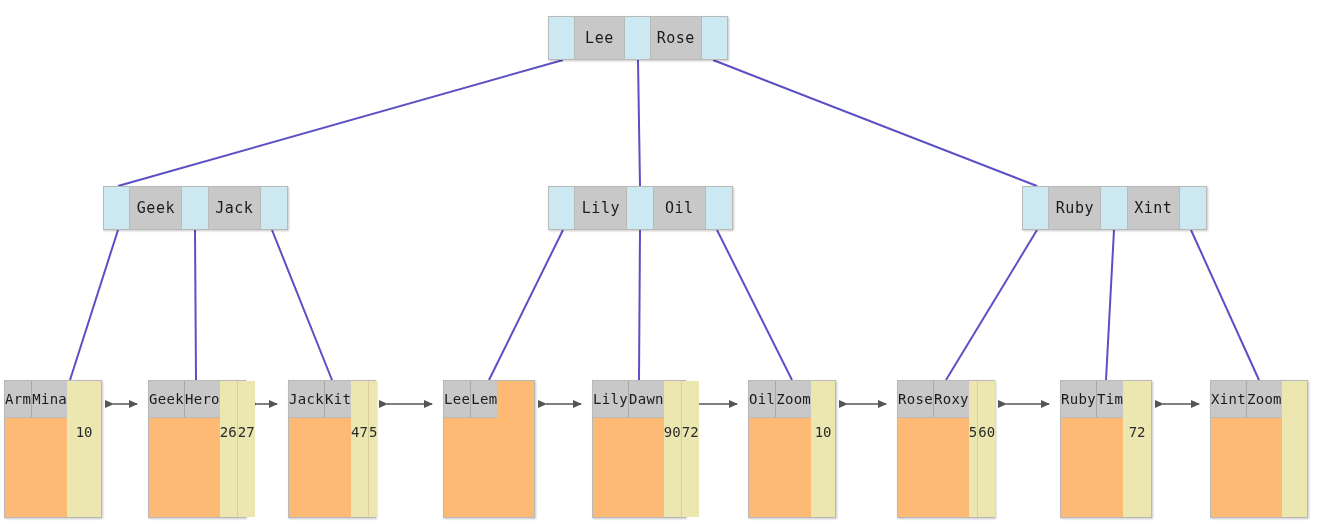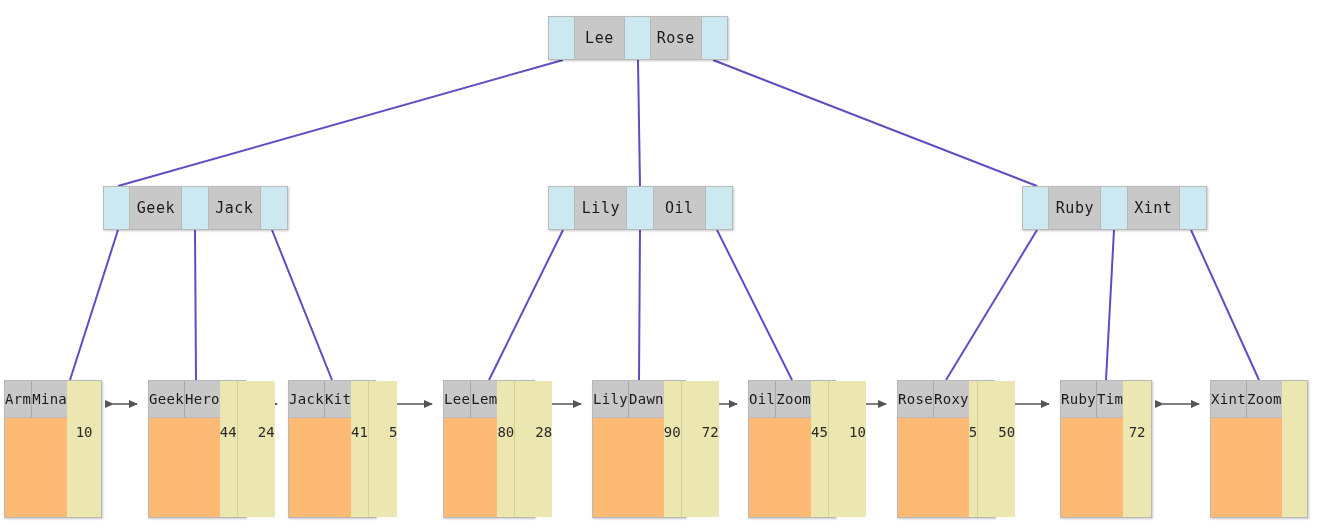--- a/index.html
+++ b/index.html
@@ -75,21 +75,20 @@
     color: #1b1b1b;
     border-right: 1px solid #a9a9a9;
     box-sizing: border-box;
     letter-spacing: 0.3px;
   }
   .leaf-key:last-child { border-right: none; }
   .leaf-vals {
     display: flex;
     flex: 1 1 auto;
     background: #ece6b0;
-    gap: 20px;
   }
   .leaf-val {
     flex: 1 1 0;
     display: flex;
     align-items: center;
     justify-content: center;
     font-size: 14px;
     color: #2a2a2a;
     border-right: 1px solid #d6cf98;
     box-sizing: border-box;
@@ -174,72 +173,67 @@
         <div class="leaf-vals">
           <div class="leaf-val">10</div>
         </div>
       </div>
       <div class="leaf" style="left: 148px; top: 380px; width: 98px; height: 138px;">
         <div class="leaf-keys">
           <div class="leaf-key">Geek</div>
           <div class="leaf-key">Hero</div>
         </div>
         <div class="leaf-vals">
-          <div class="leaf-val">44</div>
-          <div class="leaf-val">24</div>
+          <div class="leaf-val">26</div>
+          <div class="leaf-val">27</div>
         </div>
       </div>
       <div class="leaf" style="left: 288px; top: 380px; width: 88px; height: 138px;">
         <div class="leaf-keys">
           <div class="leaf-key">Jack</div>
           <div class="leaf-key">Kit</div>
         </div>
         <div class="leaf-vals">
-          <div class="leaf-val">41</div>
+          <div class="leaf-val">47</div>
           <div class="leaf-val">5</div>
         </div>
       </div>
       <div class="leaf" style="left: 443px; top: 380px; width: 92px; height: 138px;">
         <div class="leaf-keys">
           <div class="leaf-key">Lee</div>
           <div class="leaf-key">Lem</div>
         </div>
-        <div class="leaf-vals">
-          <div class="leaf-val">80</div>
-          <div class="leaf-val">28</div>
-        </div>
       </div>
       <div class="leaf" style="left: 592px; top: 380px; width: 94px; height: 138px;">
         <div class="leaf-keys">
           <div class="leaf-key">Lily</div>
           <div class="leaf-key">Dawn</div>
         </div>
         <div class="leaf-vals">
           <div class="leaf-val">90</div>
           <div class="leaf-val">72</div>
         </div>
       </div>
       <div class="leaf" style="left: 748px; top: 380px; width: 88px; height: 138px;">
         <div class="leaf-keys">
           <div class="leaf-key">Oil</div>
           <div class="leaf-key">Zoom</div>
         </div>
         <div class="leaf-vals">
-          <div class="leaf-val">45</div>
           <div class="leaf-val">10</div>
         </div>
       </div>
       <div class="leaf" style="left: 897px; top: 380px; width: 98px; height: 138px;">
         <div class="leaf-keys">
           <div class="leaf-key">Rose</div>
           <div class="leaf-key">Roxy</div>
         </div>
         <div class="leaf-vals">
           <div class="leaf-val">5</div>
-          <div class="leaf-val">50</div>
+          <div class="leaf-val">60</div>
         </div>
       </div>
       <div class="leaf" style="left: 1060px; top: 380px; width: 92px; height: 138px;">
         <div class="leaf-keys">
           <div class="leaf-key">Ruby</div>
           <div class="leaf-key">Tim</div>
         </div>
         <div class="leaf-vals">
           <div class="leaf-val">72</div>
         </div>

